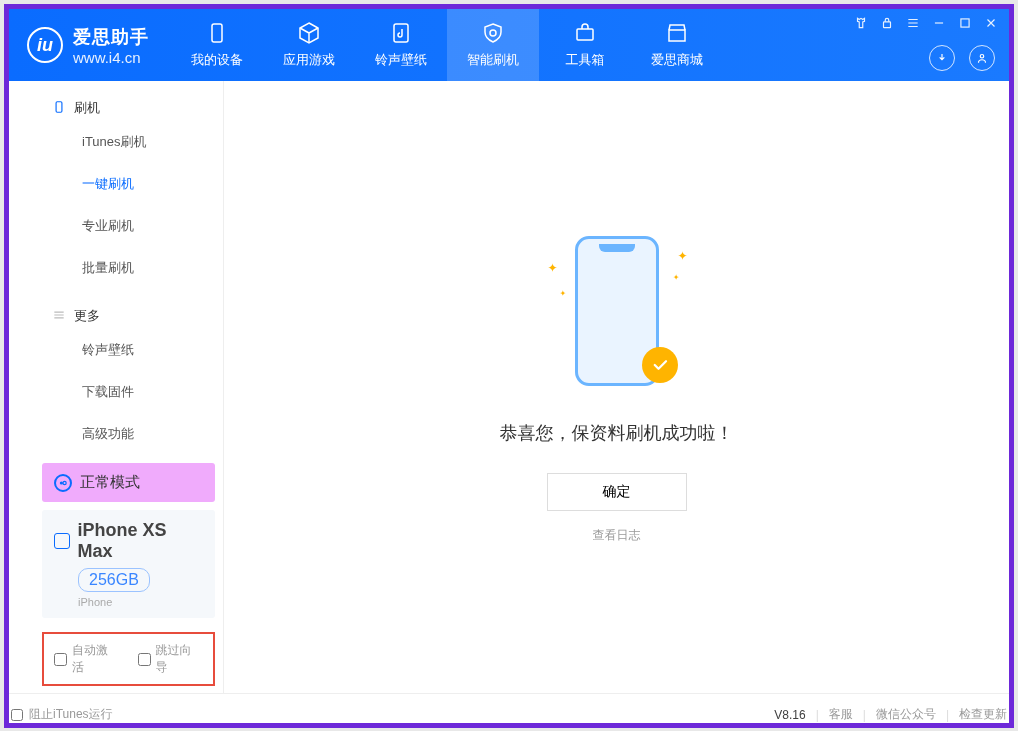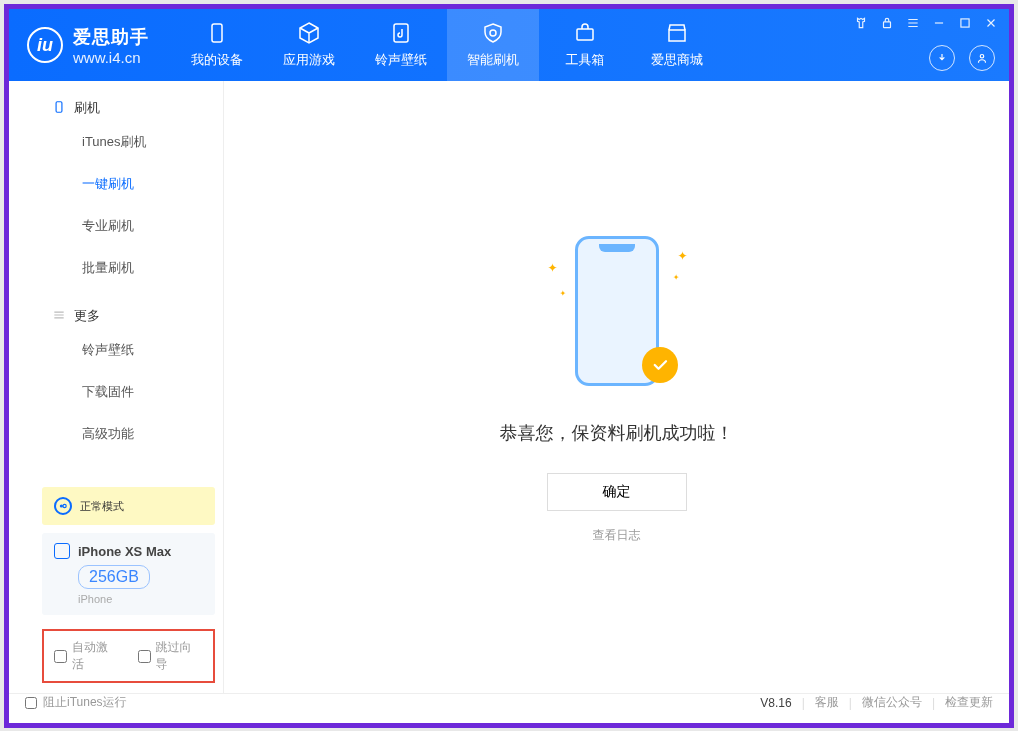--- a/index.html
+++ b/index.html
@@ -19,40 +19,40 @@
 .win-controls span { width: 16px; height: 16px; display: flex; align-items: center; justify-content: center; cursor: pointer; opacity: 0.9; }
 .win-user { position: absolute; right: 14px; bottom: 10px; display: flex; gap: 14px; }
 .win-user span { width: 26px; height: 26px; border: 1.5px solid rgba(255,255,255,0.8); border-radius: 50%; display: flex; align-items: center; justify-content: center; cursor: pointer; }
 .body { flex: 1; display: flex; overflow: hidden; margin-left: 25px; }
 .sidebar { width: 190px; border-right: 1px solid #eee; display: flex; flex-direction: column; font-size: 13px; color: #333; }
 .side-group { padding: 18px 0 4px 18px; display: flex; align-items: center; color: #333; font-weight: 500; }
 .side-group .gicon { margin-right: 8px; color: #0a6cff; }
 .side-item { padding: 12px 0 12px 48px; cursor: pointer; color: #555; }
 .side-item.active { color: #0a6cff; }
 .sidebar-spacer { flex: 1; }
-.status-box { margin: 8px; padding: 10px 12px; background: #fef9c3; border-radius: 3px; display: flex; align-items: center; color: #333; font-size: 11px; }
+.status-box { margin: 8px; padding: 10px 12px; background: #f0abfc; border-radius: 3px; display: flex; align-items: center; color: #333; font-size: 15px; }
 .status-box .sicon { width: 18px; height: 18px; border: 2px solid #0a6cff; border-radius: 50%; margin-right: 8px; display: flex; align-items: center; justify-content: center; }
 .device-box { margin: 0 8px 8px 8px; padding: 10px 12px; background: #f5f8fb; border-radius: 3px; }
-.device-box .drow { display: flex; align-items: center; font-weight: bold; color: #444; font-size: 13px; }
+.device-box .drow { display: flex; align-items: center; font-weight: bold; color: #444; font-size: 18px; }
 .device-box .dicon { width: 16px; height: 16px; border: 1.5px solid #0a6cff; border-radius: 3px; margin-right: 8px; }
 .device-box .badge { display: inline-block; margin: 6px 0 0 24px; padding: 2px 10px; border: 1px solid #9bc3ff; border-radius: 10px; color: #3a86ff; font-size: 16px; }
 .device-box .dtype { margin: 4px 0 0 24px; color: #aaa; font-size: 11px; }
 .check-row { margin: 6px 8px 10px 8px; padding: 8px 10px; border: 2px solid #e74c3c; display: flex; gap: 18px; font-size: 12px; color: #999; }
 .check-row label { display: flex; align-items: center; gap: 5px; cursor: pointer; }
 .check-row input { width: 13px; height: 13px; }
 .main { flex: 1; display: flex; flex-direction: column; align-items: center; justify-content: center; }
 .phone-illus { width: 110px; height: 160px; position: relative; margin-bottom: 30px; }
 .phone-body { width: 84px; height: 150px; border: 3px solid #6bb5ff; border-radius: 14px; background: #eaf4ff; position: absolute; left: 13px; top: 5px; }
 .phone-notch { position: absolute; top: 5px; left: 50%; transform: translateX(-50%); width: 36px; height: 8px; background: #6bb5ff; border-radius: 0 0 6px 6px; }
 .check-badge { position: absolute; right: -6px; bottom: 8px; width: 36px; height: 36px; background: #ffb400; border-radius: 50%; display: flex; align-items: center; justify-content: center; }
 .sparkle { position: absolute; color: #ffb400; font-size: 12px; }
 .main-msg { font-size: 18px; color: #333; margin-bottom: 28px; }
 .ok-btn { width: 140px; height: 38px; border: 1px solid #ddd; background: #fff; font-size: 14px; cursor: pointer; margin-bottom: 16px; }
 .log-link { font-size: 12px; color: #999; cursor: pointer; }
-.footer { height: 30px; border-top: 1px solid #eee; display: flex; align-items: flex-start; padding: 0 16px; font-size: 12px; color: #999; }
+.footer { height: 30px; border-top: 1px solid #eee; display: flex; align-items: flex-end; padding: 0 2px; font-size: 12px; color: #999; }
 .footer-left { display: flex; align-items: center; gap: 6px; }
 .footer-left input { width: 12px; height: 12px; }
 .footer-spacer { flex: 1; }
 .footer-right { display: flex; align-items: center; gap: 10px; }
 .footer-right .sep { color: #ddd; }
 .footer-right .link { cursor: pointer; }
 </style>
 </head>
 <body>
 

